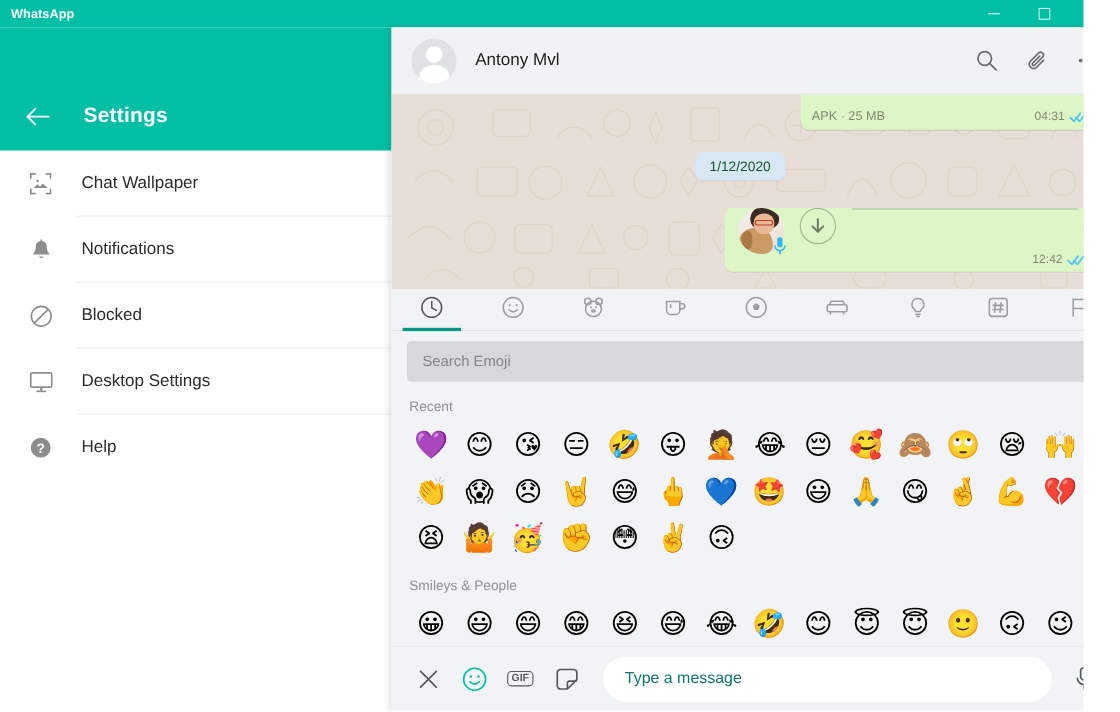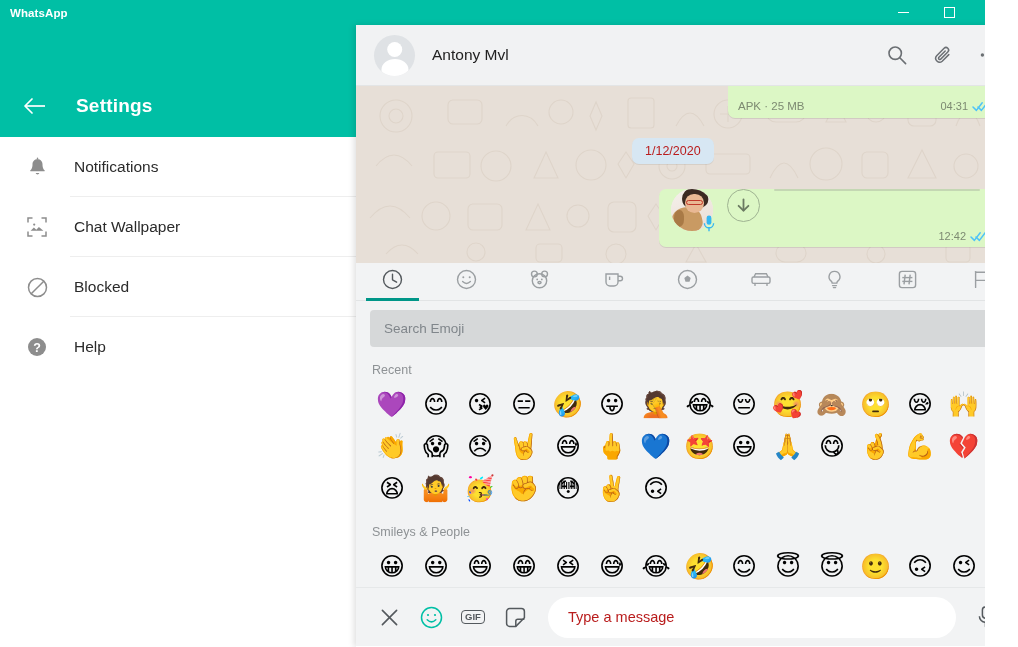--- a/index.html
+++ b/index.html
@@ -146,21 +146,21 @@
   }
   .file-meta {
     position: absolute; left: 10px; bottom: 6px; font-size: 11.5px; color: #7d8a72;
   }
   .file-time {
     position: absolute; right: 10px; bottom: 6px; font-size: 11px; color: #7d8a72;
     display: flex; align-items: center; gap: 4px;
   }
   .date-chip {
     position: absolute; left: 276px; top: 52px;
-    background: #d7e7f3; color: #b91c1c; font-size: 12.5px;
+    background: #d7e7f3; color: #14532d; font-size: 12.5px;
     padding: 6px 13px; border-radius: 7px; box-shadow: 0 1px .5px rgba(0,0,0,.07);
   }
   .voice-bubble {
     position: absolute; right: 20px; top: 103px; width: 339px; height: 58px;
     display: flex; align-items: flex-start; padding: 0 12px;
   }
   .voice-avatar {
     width: 42px; height: 42px; border-radius: 50%; position: relative; overflow: visible; flex: none;
   }
   .voice-avatar .inner {
@@ -233,21 +233,21 @@
   .composer-icon.accent { color: #00bfa5; }
   .gif-box {
     border: 1.8px solid #54595d; border-radius: 4px;
     font-size: 9.5px; font-weight: bold; color: #54595d;
     padding: 1.5px 3px; line-height: 1;
   }
   .msg-input {
     flex: 1; height: 41px; background: #ffffff; border-radius: 21px;
     margin: 0 14px 0 18px; display: flex; align-items: center; padding: 0 20px;
   }
-  .msg-input span { font-size: 14.5px; color: #b91c1c; }
+  .msg-input span { font-size: 14.5px; color: #0f766e; }
 </style>
 </head>
 <body>
 
 <div id="app">
 
   <div class="settings-window">
 
     <div class="titlebar">
       <div class="titlebar-title">WhatsApp</div>
@@ -282,50 +282,60 @@
       </div>
     </div>
 
     <div class="settings-body">
 
 
       <div class="menu-list">
 
         <div class="menu-item">
           <div class="menu-icon">
+            <svg width="20" height="20" viewBox="0 0 20 20" fill="none" stroke="currentColor" stroke-width="1.5">
+              <path d="M1 5.5V1h4.5M14.5 1H19v4.5M19 14.5V19h-4.5M5.5 19H1v-4.5"></path>
+              <circle cx="7.2" cy="7.6" r="1.1" fill="currentColor" stroke="none"></circle>
+              <path d="M3.6 13.8l3.3-3.4 2.4 2.4 2.6-2.9 4.5 3.9z" fill="currentColor" stroke="none"></path>
+            </svg>
+          </div>
+          <div class="menu-label">Chat Wallpaper</div>
+        </div>
+
+        <div class="menu-item">
+          <div class="menu-icon">
             <svg width="19" height="21" viewBox="0 0 19 21">
               <path d="M9.5 2.2c-3 0-5 2.1-5 5 0 4.2-1.3 5.2-2.2 6.2-.3.4 0 .9.5.9h13.4c.5 0 .8-.5.5-.9-.9-1-2.2-2-2.2-6.2 0-2.9-2-5-5-5z" fill="currentColor"></path>
               <path d="M7.6 16.1a2 2 0 0 0 3.8 0z" fill="currentColor"></path>
               <rect x="8.8" y="0.4" width="1.4" height="2.4" rx="0.7" fill="currentColor"></rect>
             </svg>
           </div>
           <div class="menu-label">Notifications</div>
-        </div>
-
-        <div class="menu-item">
-          <div class="menu-icon">
-            <svg width="20" height="20" viewBox="0 0 20 20" fill="none" stroke="currentColor" stroke-width="1.5">
-              <path d="M1 5.5V1h4.5M14.5 1H19v4.5M19 14.5V19h-4.5M5.5 19H1v-4.5"></path>
-              <circle cx="7.2" cy="7.6" r="1.1" fill="currentColor" stroke="none"></circle>
-              <path d="M3.6 13.8l3.3-3.4 2.4 2.4 2.6-2.9 4.5 3.9z" fill="currentColor" stroke="none"></path>
-            </svg>
-          </div>
-          <div class="menu-label">Chat Wallpaper</div>
         </div>
 
         <div class="menu-item">
           <div class="menu-icon">
             <svg width="21" height="21" viewBox="0 0 21 21" fill="none" stroke="currentColor" stroke-width="1.5">
               <circle cx="10.5" cy="10.5" r="9"></circle>
               <line x1="4.2" y1="16.8" x2="16.8" y2="4.2"></line>
             </svg>
           </div>
           <div class="menu-label">Blocked</div>
         </div>
 
+        <div class="menu-item">
+          <div class="menu-icon">
+            <svg width="21" height="19" viewBox="0 0 21 19">
+              <rect x="0.9" y="1" width="19.2" height="13" rx="1.4" fill="none" stroke="currentColor" stroke-width="1.6"></rect>
+              <rect x="9.4" y="14" width="2.2" height="3" fill="currentColor"></rect>
+              <rect x="6" y="17" width="9" height="1.5" rx=".7" fill="currentColor"></rect>
+            </svg>
+          </div>
+          <div class="menu-label">Desktop Settings</div>
+        </div>
 
         <div class="menu-item">
           <div class="menu-icon">
             <svg width="20" height="20" viewBox="0 0 20 20">
               <circle cx="10" cy="10" r="9" fill="currentColor"></circle>
               <text x="10" y="14.6" text-anchor="middle" font-size="12.5" font-family="Liberation Sans, sans-serif" font-weight="bold" fill="#ffffff">?</text>
             </svg>
           </div>
           <div class="menu-label">Help</div>
         </div>

